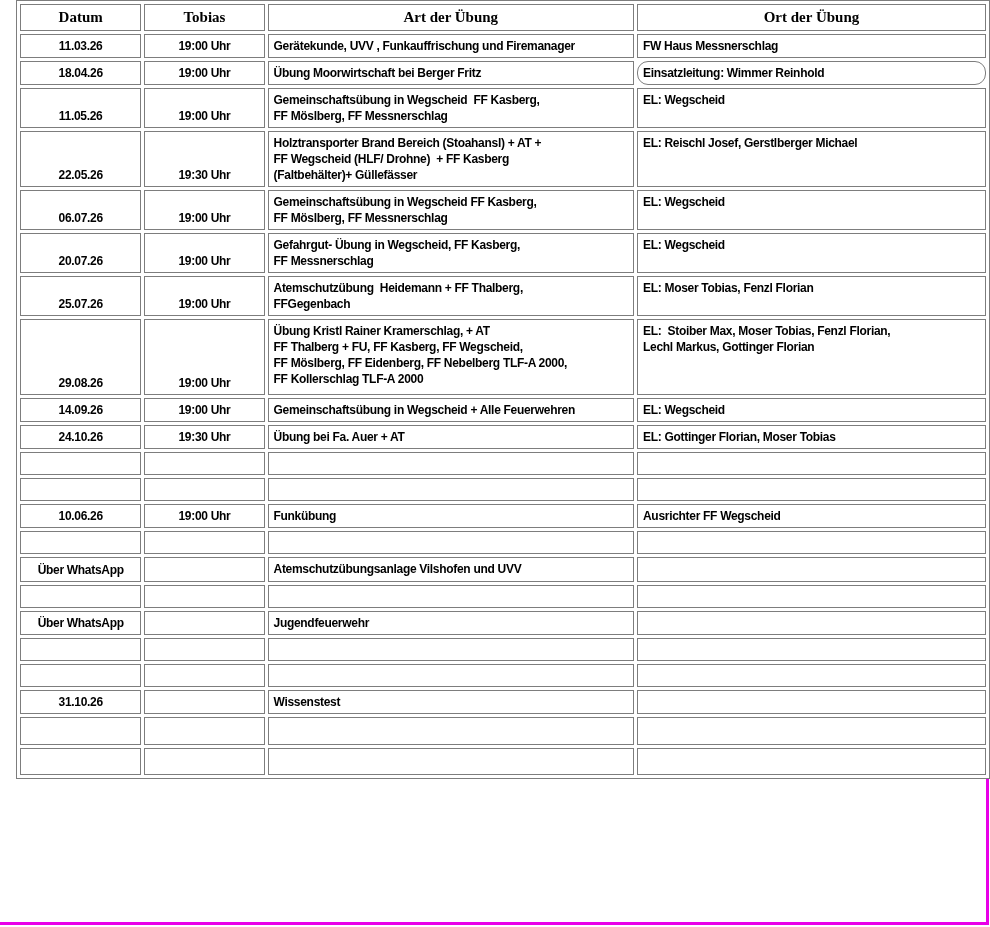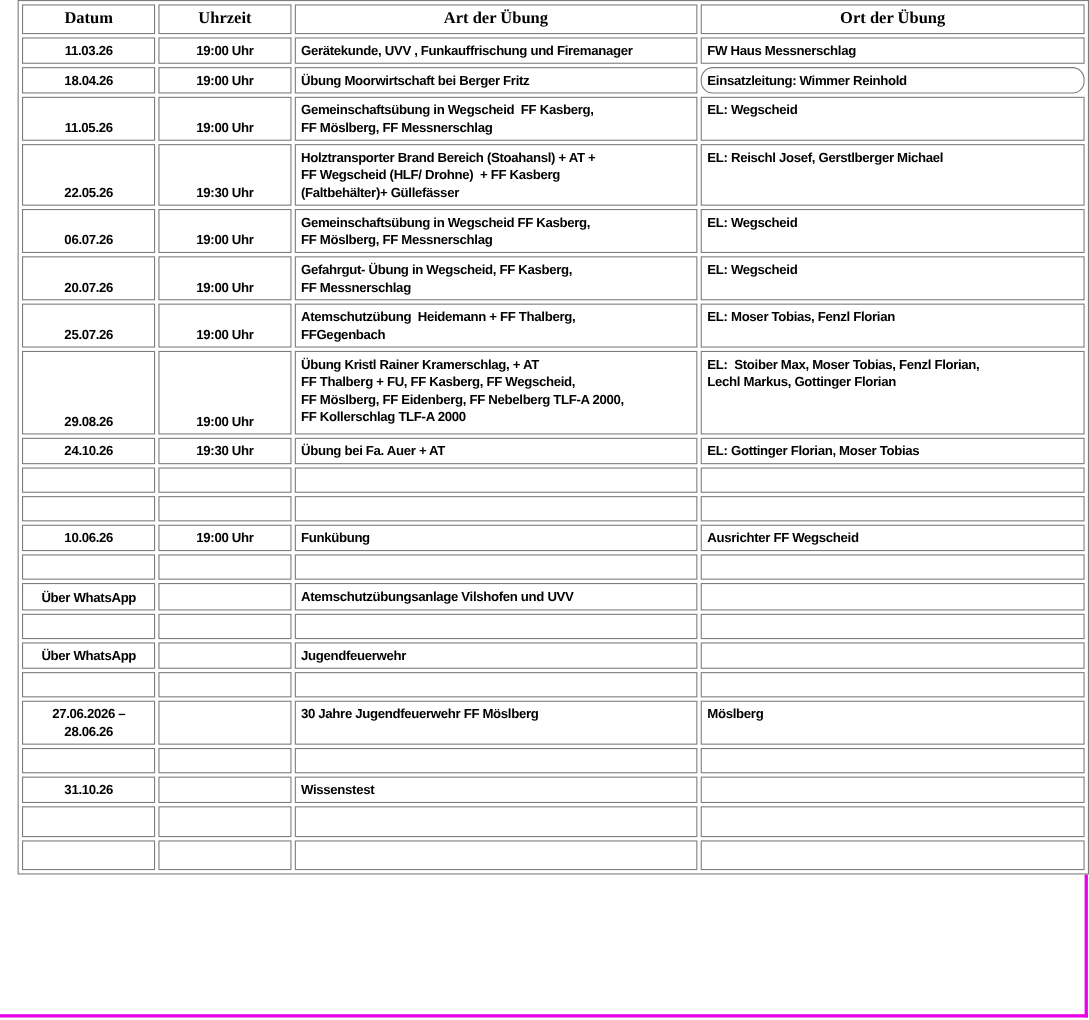--- a/index.html
+++ b/index.html
@@ -68,21 +68,21 @@
   <table class="schedule">
     <colgroup>
       <col style="width:122px">
       <col style="width:121px">
       <col style="width:369px">
       <col style="width:352px">
     </colgroup>
     <thead>
       <tr>
         <th>Datum</th>
-        <th>Uhrzeit</th>
+        <th>Tobias</th>
         <th>Art der Übung</th>
         <th>Ort der Übung</th>
       </tr>
     </thead>
     <tbody>
         <tr>
           <td class="c-datum" style="height: 23px;">11.03.26</td>
           <td class="c-uhrzeit" style="height: 23px;">19:00 Uhr</td>
           <td class="c-art" style="height: 23px;">Gerätekunde, UVV , Funkauffrischung und Firemanager</td>
           <td class="c-ort" style="height: 23px;">FW Haus Messnerschlag</td>
@@ -133,20 +133,26 @@
           <td class="c-datum" style="height: 76px;">29.08.26</td>
           <td class="c-uhrzeit" style="height: 76px;">19:00 Uhr</td>
           <td class="c-art" style="height: 76px;">Übung Kristl Rainer Kramerschlag, + AT
 FF Thalberg + FU, FF Kasberg, FF Wegscheid,
 FF Möslberg, FF Eidenberg, FF Nebelberg TLF-A 2000,
 FF Kollerschlag TLF-A 2000</td>
           <td class="c-ort" style="height: 76px;">EL:  Stoiber Max, Moser Tobias, Fenzl Florian,
 Lechl Markus, Gottinger Florian</td>
         </tr>
         <tr>
+          <td class="c-datum" style="height: 23px;">14.09.26</td>
+          <td class="c-uhrzeit" style="height: 23px;">19:00 Uhr</td>
+          <td class="c-art" style="height: 23px;">Gemeinschaftsübung in Wegscheid + Alle Feuerwehren</td>
+          <td class="c-ort" style="height: 23px;">EL: Wegscheid</td>
+        </tr>
+        <tr>
           <td class="c-datum" style="height: 23px;">24.10.26</td>
           <td class="c-uhrzeit" style="height: 23px;">19:30 Uhr</td>
           <td class="c-art" style="height: 23px;">Übung bei Fa. Auer + AT</td>
           <td class="c-ort" style="height: 23px;">EL: Gottinger Florian, Moser Tobias</td>
         </tr>
         <tr>
           <td class="c-datum" style="height: 23px;"></td>
           <td class="c-uhrzeit" style="height: 23px;"></td>
           <td class="c-art" style="height: 23px;"></td>
           <td class="c-ort" style="height: 23px;"></td>
@@ -185,27 +191,20 @@
           <td class="c-datum" style="height: 23px;">Über WhatsApp</td>
           <td class="c-uhrzeit" style="height: 23px;"></td>
           <td class="c-art" style="height: 23px;">Jugendfeuerwehr</td>
           <td class="c-ort" style="height: 23px;"></td>
         </tr>
         <tr>
           <td class="c-datum" style="height: 23px;"></td>
           <td class="c-uhrzeit" style="height: 23px;"></td>
           <td class="c-art" style="height: 23px;"></td>
           <td class="c-ort" style="height: 23px;"></td>
-        </tr>
-        <tr>
-          <td class="c-datum">27.06.2026 –
-28.06.26</td>
-          <td class="c-uhrzeit"></td>
-          <td class="c-art">30 Jahre Jugendfeuerwehr FF Möslberg</td>
-          <td class="c-ort">Möslberg</td>
         </tr>
         <tr>
           <td class="c-datum" style="height: 23px;"></td>
           <td class="c-uhrzeit" style="height: 23px;"></td>
           <td class="c-art" style="height: 23px;"></td>
           <td class="c-ort" style="height: 23px;"></td>
         </tr>
         <tr>
           <td class="c-datum" style="height: 23px;">31.10.26</td>
           <td class="c-uhrzeit" style="height: 23px;"></td>

